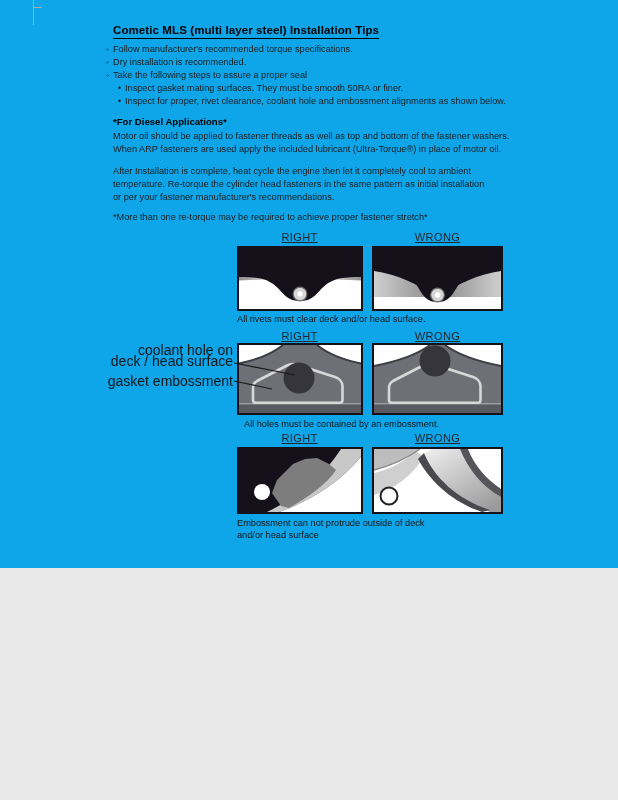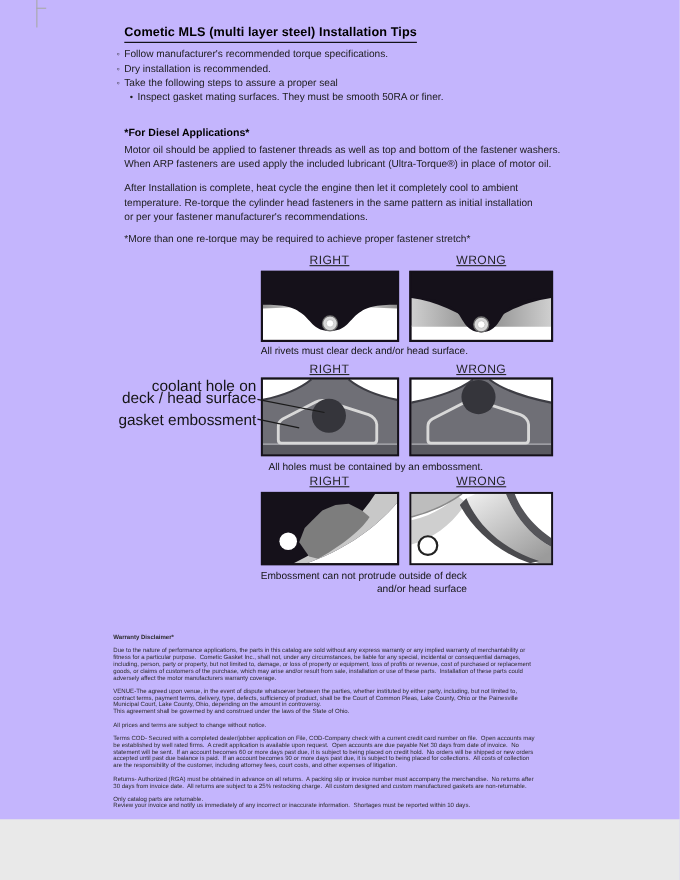--- a/index.html
+++ b/index.html
@@ -1,16 +1,16 @@
 <!DOCTYPE html>
 <html><head>
 <meta charset="utf-8">
 <style>
   html,body{margin:0;padding:0;background:#e9e9e9;}
-  .page{position:relative;width:618px;height:745px;background:#c4b5fd;margin:0 auto;
+  .page{position:relative;width:618px;height:568px;background:#0ea5e9;margin:0 auto;
         font-family:"Liberation Sans",sans-serif;color:#1a1a1a;overflow:hidden;}
   .abs{position:absolute;}
   .title{font-size:11.5px;font-weight:bold;color:#000;border-bottom:1.5px solid #000;
          padding-bottom:1.5px;letter-spacing:.1px;}
   .body-txt{font-size:9.2px;line-height:13px;white-space:pre;color:#1c1c1c;}
   .bullet-row{position:absolute;font-size:9.2px;line-height:13px;color:#1c1c1c;}
   .bullet-row .b{display:inline-block;width:7px;font-size:8.5px;}
   .h-diesel{font-size:9.6px;font-weight:bold;color:#000;}
   .rw{position:absolute;font-size:11px;letter-spacing:.4px;color:#26262a;width:131px;text-align:center;text-decoration:underline;}
   .caption{position:absolute;font-size:9.2px;color:#151515;white-space:pre;line-height:11.5px;}
@@ -40,20 +40,23 @@
   </div>
   <div class="bullet-row" style="left:106px;top:56px;">
     <span class="b">◦</span><span>Dry installation is recommended.</span>
   </div>
   <div class="bullet-row" style="left:106px;top:69px;">
     <span class="b">◦</span><span>Take the following steps to assure a proper seal</span>
   </div>
   <div class="bullet-row" style="left:118px;top:82px;">
     <span class="b">•</span><span>Inspect gasket mating surfaces.  They must be smooth 50RA or finer.</span>
   </div>
+  <div class="bullet-row" style="left:118px;top:95px;">
+    <span class="b">•</span><span>Inspect for proper, rivet clearance, coolant hole and embossment alignments as shown below.</span>
+  </div>
 
   <div class="abs h-diesel" style="left:113px;top:116px;">*For Diesel Applications*</div>
   <div class="abs body-txt" style="left:113px;top:130px;">Motor oil should be applied to fastener threads as well as top and bottom of the fastener washers.
 When ARP fasteners are used apply the included lubricant (Ultra-Torque®) in place of motor oil.</div>
   <div class="abs body-txt" style="left:113px;top:165px;">After Installation is complete, heat cycle the engine then let it completely cool to ambient
 temperature. Re-torque the cylinder head fasteners in the same pattern as initial installation
 or per your fastener manufacturer's recommendations.</div>
   <div class="abs body-txt" style="left:113px;top:211px;">*More than one re-torque may be required to achieve proper fastener stretch*</div>
 
   <div class="rw" style="left:234px;top:231px;">RIGHT</div>
@@ -178,21 +181,21 @@
       <path d="M52,6 L60,2 L88,2 C96,22 110,40 129,50 L129,65 L118,65 C84,53 62,30 52,6 Z" fill="url(#g3w)"></path>
       <path d="M52,6 C62,30 84,52 118,63 L110,65 C80,55 58,34 46,12 Z" fill="#4a4a4e"></path>
       <path d="M88,2 C96,22 110,40 129,50 L129,42 C114,32 102,18 96,2 Z" fill="#55555a"></path>
       <path d="M2,2 H48 C34,12 18,19 2,23 Z" fill="#bdbdbd"></path>
       <path d="M48,2 C34,12 18,19 2,23" fill="none" stroke="#8a8a8a" stroke-width="1.4"></path>
       <circle cx="17" cy="49" r="8.5" fill="#ffffff" stroke="#222222" stroke-width="2"></circle>
       <rect x="1" y="1" width="129" height="65" fill="none" stroke="#15111a" stroke-width="2"></rect>
     </svg>
   </div>
 
-  <div class="caption" style="left:237px;top:518px;text-align:right;">Embossment can not protrude outside of deck
+  <div class="caption" style="left:237px;top:518px;">Embossment can not protrude outside of deck
 and/or head surface</div>
 
   <div class="legal">
     <h5>Warranty Disclaimer*</h5>
     <p>Due to the nature of performance applications, the parts in this catalog are sold without any express warranty or any implied warranty of merchantability or
 fitness for a particular purpose.  Cometic Gasket Inc., shall not, under any circumstances, be liable for any special, incidental or consequential damages,
 including, person, party or property, but not limited to, damage, or loss of property or equipment, loss of profits or revenue, cost of purchased or replacement
 goods, or claims of customers of the purchase, which may arise and/or result from sale, installation or use of these parts.  Installation of these parts could
 adversely affect the motor manufacturers warranty coverage.</p>
     <p>VENUE-The agreed upon venue, in the event of dispute whatsoever between the parties, whether instituted by either party, including, but not limited to,

